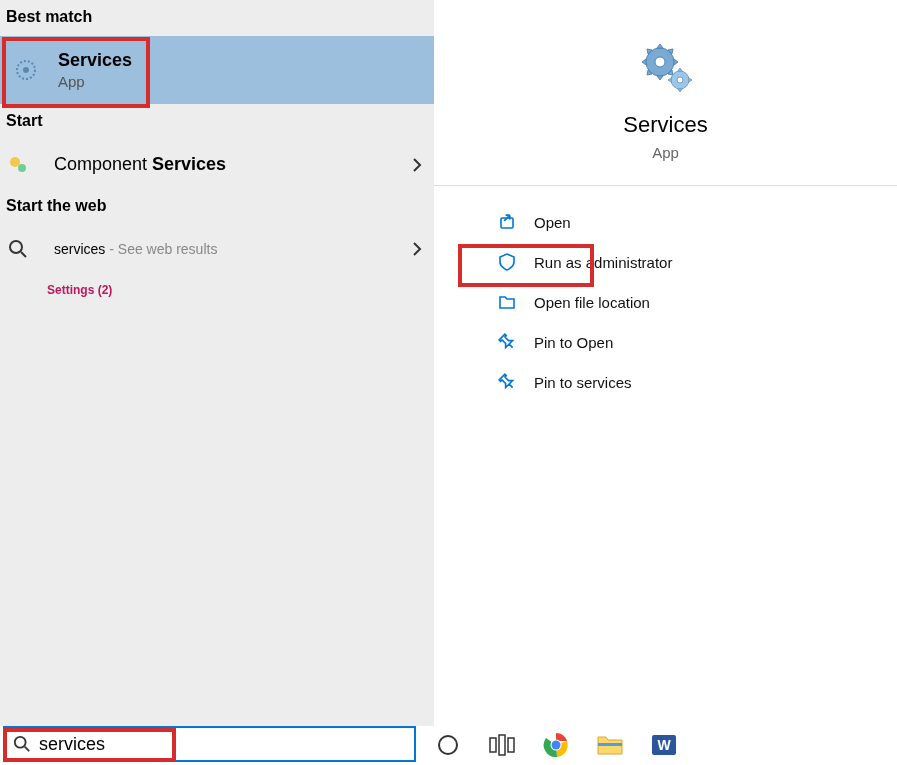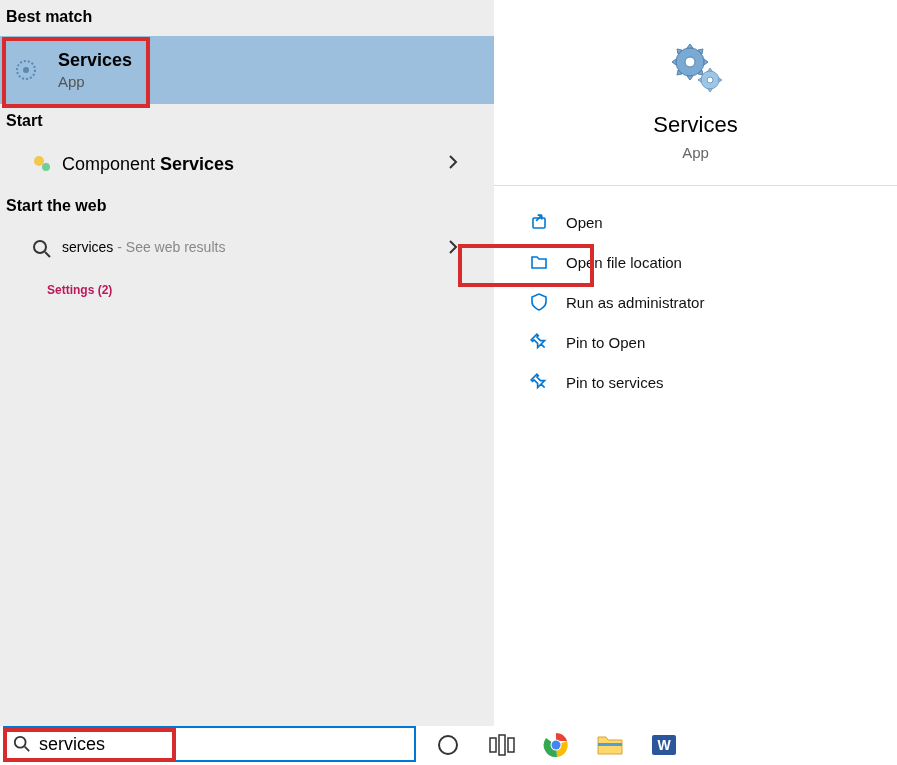--- a/index.html
+++ b/index.html
@@ -1,49 +1,49 @@
 <!DOCTYPE html>
 <html><head>
   <meta charset="utf-8">
   <style>
     * { margin: 0; padding: 0; box-sizing: border-box; font-family: "Segoe UI", Tahoma, sans-serif; }
     body { width: 897px; height: 765px; background: #fff; overflow: hidden; position: relative; }
     .container { display: flex; width: 100%; height: 726px; }
-    .left-pane { width: 494px; background: #ededed; display: flex; flex-direction: column; }
+    .left-pane { width: 434px; background: #ededed; display: flex; flex-direction: column; }
     .right-pane { flex: 1; background: #fff; display: flex; flex-direction: column; }
     
     .section-label { font-size: 16px; font-weight: 600; padding: 8px 10px 10px 6px; color: #000; }
     
     .best-match-item { background: #9bbfdd; padding: 14px 12px; display: flex; align-items: center; gap: 18px; position: relative; cursor: pointer; }
     .best-match-item .icon-wrap { width: 28px; display: flex; justify-content: center; }
     .best-match-item .title { font-size: 18px; font-weight: 700; color: #000; }
     .best-match-item .subtitle { font-size: 15px; color: #555; margin-top: 2px; }
     
     .highlight-box { position: absolute; border: 4px solid #d62c2c; pointer-events: none; z-index: 5; }
     .hb1 { left: 2px; top: 37px; width: 148px; height: 71px; }
     .hb2 { left: 458px; top: 244px; width: 136px; height: 43px; }
     .hb3 { left: 3px; top: 728px; width: 173px; height: 34px; }
     
-    .apps-item, .web-item { padding: 14px 28px; display: flex; gap: 6px; cursor: pointer; }
+    .apps-item, .web-item { padding: 14px 4px; display: flex; align-items: center; gap: 22px; cursor: pointer; }
     .apps-item .icon-wrap, .web-item .icon-wrap { width: 28px; display: flex; justify-content: center; }
     .apps-item .label { font-size: 18px; color: #000; flex: 1; }
     .apps-item .label .bold { font-weight: 700; }
     .chevron { color: #444; font-size: 18px; padding-right: 8px; }
     
     .web-item .label { font-size: 14px; color: #000; flex: 1; }
     .web-item .hint { color: #888; }
     
     .settings-row { font-size: 12px; font-weight: 600; padding: 10px 10px 10px 6px; color: #be185d; cursor: pointer; margin-left: 41px; }
     
     .detail-header { display: flex; flex-direction: column; align-items: center; padding: 38px 20px 24px 20px; border-bottom: 1px solid #ddd; }
     .detail-header .big-icon { width: 60px; height: 60px; margin-bottom: 14px; display:flex; align-items:center; justify-content:center; }
     .detail-header .app-title { font-size: 22px; font-weight: 400; color: #000; }
     .detail-header .app-sub { font-size: 15px; color: #666; margin-top: 6px; }
     
-    .action-list { padding: 16px 0; }
+    .action-list { padding: 16px 0; margin-left: 28px; }
     .action-item { display: flex; align-items: center; gap: 16px; padding: 10px 34px; cursor: pointer; font-size: 15px; color: #111; }
     .action-item .act-icon { width: 22px; display:flex; justify-content:center; color: #0078d4; }
     .search-input-wrap { position: absolute; left: 3px; top: 0; width: 413px; height: 36px; border: 2px solid #0078d4; background: #fff; display: flex; align-items: center; padding: 0 8px; }
     .search-input-wrap .search-icon { color: #333; margin-right: 8px; }
     .search-input { border: none; outline: none; font-size: 18px; flex: 1; background: transparent; color: #000; }
     
     .taskbar { position: absolute; left: 420px; bottom: 0; right: 0; height: 40px; display: flex; align-items: center; gap: 26px; padding-left: 14px; }
     .taskbar-item { width: 28px; height: 28px; display: flex; align-items:center; justify-content:center; cursor: pointer; }
     
     svg { display: block; }
@@ -131,32 +131,32 @@
           <svg width="20" height="20" viewBox="0 0 20 20">
               <rect x="4" y="6" width="12" height="10" rx="1" fill="none" stroke="#0078d4" stroke-width="1.6"></rect>
               <path d="M10 2 L10 10 M10 2 L7 5 M10 2 L13 5" fill="none" stroke="#0078d4" stroke-width="1.6" transform="rotate(45 10 6)"></path>
             </svg>
         </div>
         <span>Open</span>
       </div>
       <div class="action-item">
         <div class="act-icon">
           <svg width="20" height="20" viewBox="0 0 20 20">
+              <path d="M10 2 L17 5 L17 10 C17 15 10 18 10 18 C10 18 3 15 3 10 L3 5 Z" fill="none" stroke="#0078d4" stroke-width="1.6"></path>
+            </svg>
+        </div>
+        <span>Run as administrator</span>
+      </div>
+      <div class="action-item">
+        <div class="act-icon">
+          <svg width="20" height="20" viewBox="0 0 20 20">
               <path d="M3 5 L8 5 L10 7 L17 7 L17 16 L3 16 Z" fill="none" stroke="#0078d4" stroke-width="1.6"></path>
             </svg>
         </div>
         <span>Open file location</span>
-      </div>
-      <div class="action-item">
-        <div class="act-icon">
-          <svg width="20" height="20" viewBox="0 0 20 20">
-              <path d="M10 2 L17 5 L17 10 C17 15 10 18 10 18 C10 18 3 15 3 10 L3 5 Z" fill="none" stroke="#0078d4" stroke-width="1.6"></path>
-            </svg>
-        </div>
-        <span>Run as administrator</span>
       </div>
       <div class="action-item">
         <div class="act-icon">
           <svg width="20" height="20" viewBox="0 0 20 20">
               <path d="M6 3 L14 3 L14 5 L12 5 L12 10 L15 13 L5 13 L8 10 L8 5 L6 5 Z M10 13 L10 18" fill="none" stroke="#0078d4" stroke-width="1.6" transform="rotate(-45 10 10)"></path>
             </svg>
         </div>
         <span>Pin to Open</span>
       </div>
       <div class="action-item">

